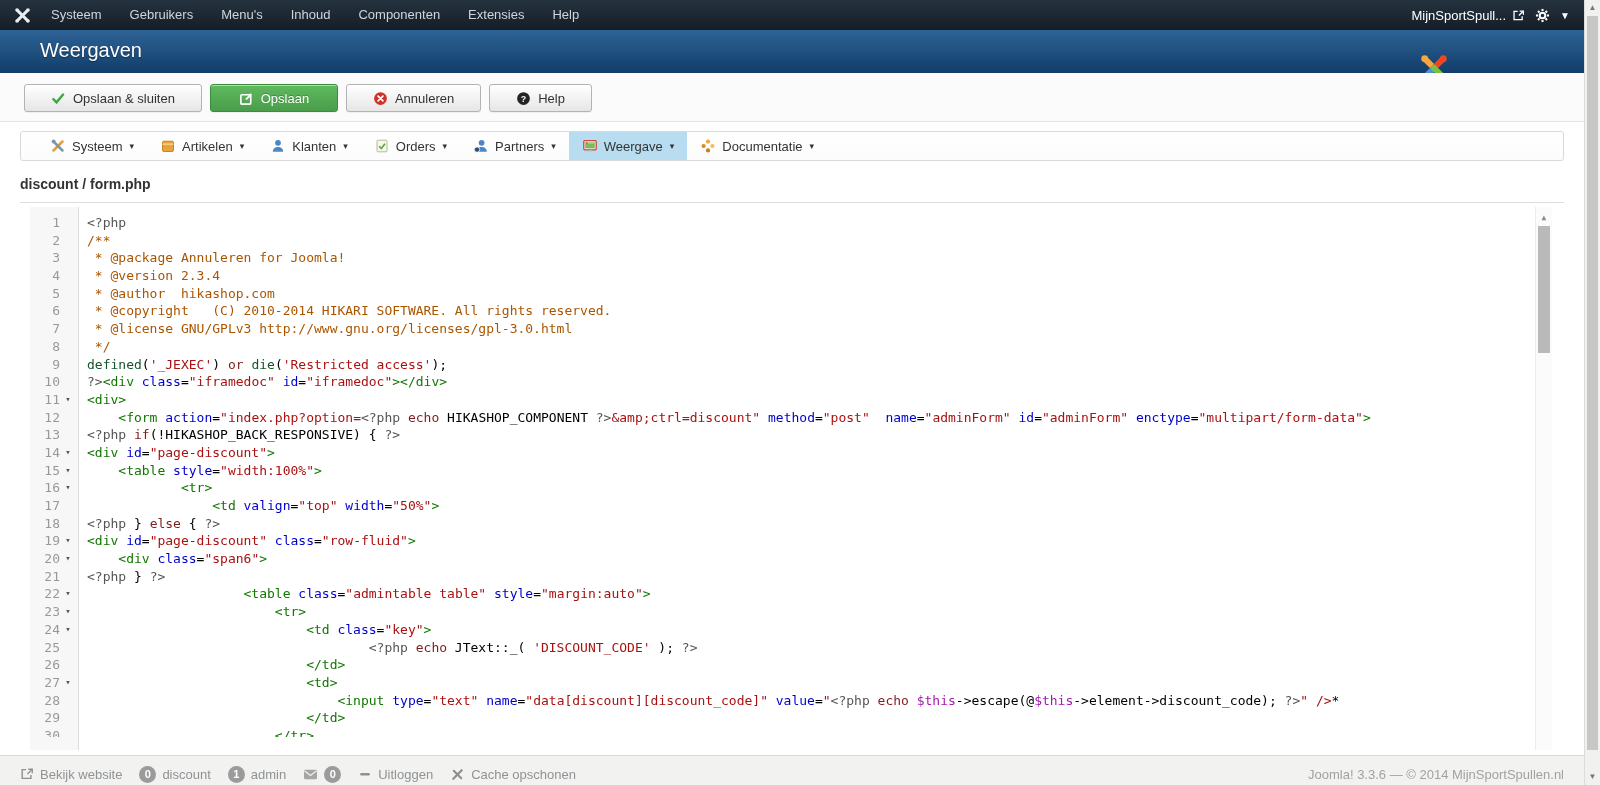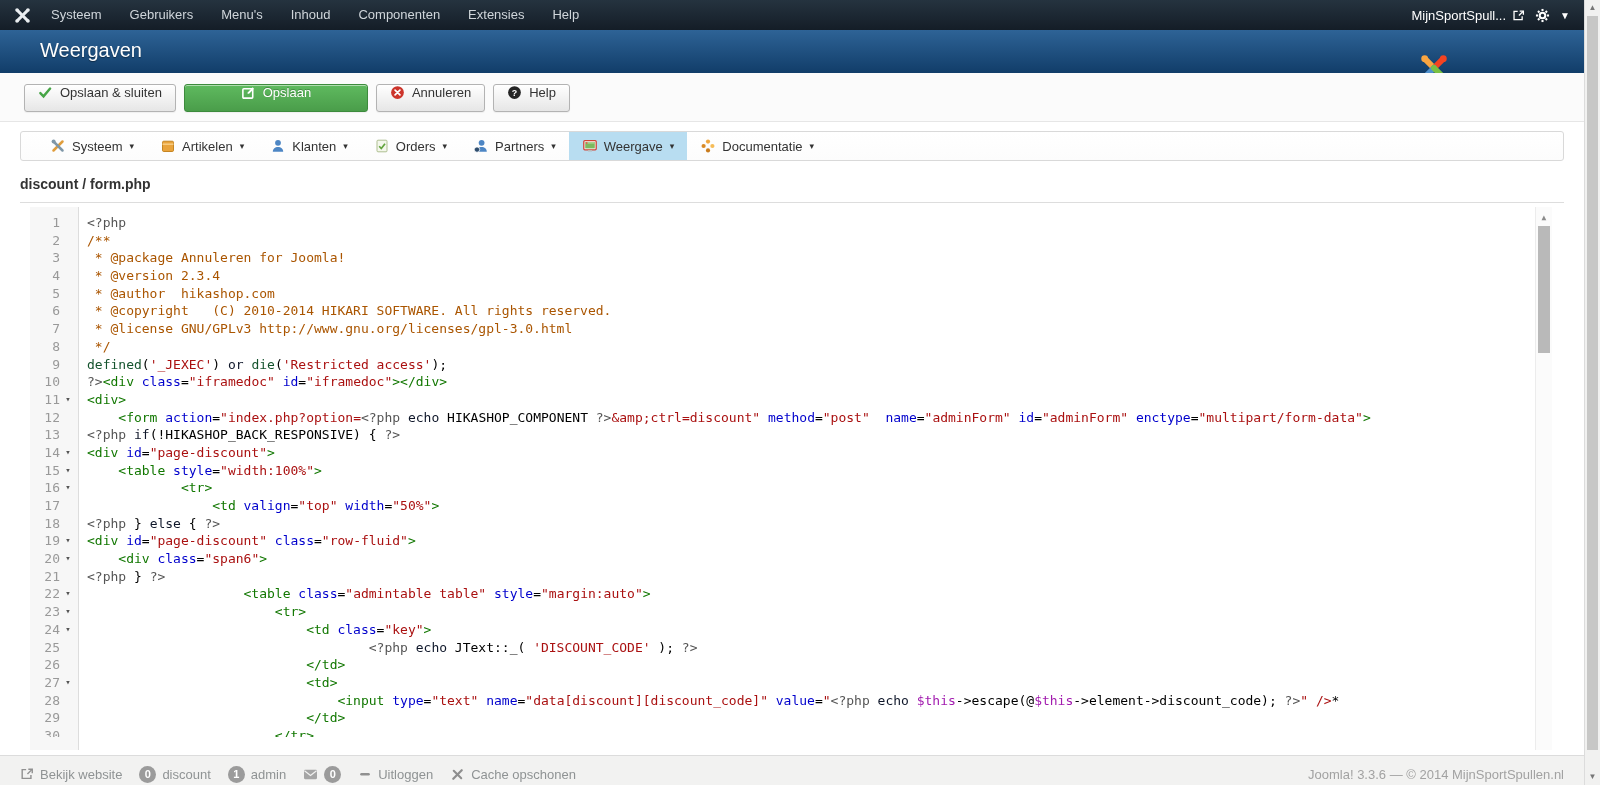--- a/index.html
+++ b/index.html
@@ -20,45 +20,45 @@
   .header-title{position:absolute;left:40px;top:9px;color:#fff;font-size:20px;
                 text-shadow:0 1px 1px rgba(0,0,0,.4);}
   .jlogo{position:absolute;right:24px;top:5px;display:flex;align-items:center;gap:6px;}
   .jlogo-text{color:#fff;font-size:27px;letter-spacing:.5px;margin-top:34px;}
   .jlogo-text sup{font-size:9px;}
   
   .toolbar{position:absolute;top:73px;left:0;right:16px;height:49px;background:#fbfbfb;
            border-bottom:1px solid #e6e6e6;display:flex;gap:8px;padding:11px 0 0 24px;box-sizing:border-box;}
   .btn{height:28px;border:1px solid #b3b3b3;border-radius:3px;
        background:linear-gradient(#ffffff,#e6e6e6);color:#333;font-size:13px;
-       display:inline-flex;align-items:flex-start;gap:7px;padding:0 13px;cursor:pointer;
+       display:inline-flex;align-items:center;gap:7px;padding:0 26px;cursor:pointer;
        box-shadow:inset 0 1px 0 rgba(255,255,255,.5),0 1px 1px rgba(0,0,0,.05);}
   .btn.primary{background:linear-gradient(#5fba5f,#4a9d4a);border-color:#3d8b3d;color:#fff;
-       width:184px;justify-content:center;text-shadow:0 -1px 0 rgba(0,0,0,.25);}
+       width:128px;justify-content:center;text-shadow:0 -1px 0 rgba(0,0,0,.25);}
   
   .navtabs{position:absolute;top:131px;left:20px;right:36px;height:30px;box-sizing:border-box;
            background:linear-gradient(#ffffff,#fcfcfc);border:1px solid #d9d9d9;border-radius:3px;
            display:flex;align-items:stretch;padding-left:16px;}
   .tab{display:flex;align-items:center;gap:6px;padding:0 13px;font-size:13px;color:#333;cursor:pointer;}
   .tab.active{background:#b8ddf1;}
   .tab .caret{font-size:9px;color:#333;margin-left:1px;}
   
   .breadcrumb{position:absolute;top:176px;left:20px;font-size:14px;font-weight:bold;color:#333;}
   .divider{position:absolute;top:202px;left:20px;right:36px;border-top:1px solid #ddd;}
   
   .editor{position:absolute;top:207px;left:30px;right:48px;height:543px;
           font-family:"DejaVu Sans Mono",monospace;font-size:13px;line-height:17.7px;background:#fff;}
   .gutter-bg{position:absolute;left:0;top:0;bottom:0;width:48px;background:#f7f7f7;border-right:1px solid #ddd;}
   .code-scroll{position:absolute;left:0;top:7px;right:16px;height:523px;overflow:hidden;}
   .code-row{display:flex;height:17.7px;}
   .gutter-cell{width:48px;flex:none;display:flex;padding-left:4px;box-sizing:border-box;color:#999;}
   .lnum{width:26px;text-align:right;}
   .fold{width:16px;text-align:center;font-size:9px;color:#555;line-height:17.7px;cursor:pointer;}
   .code-cell{white-space:pre;padding-left:9px;color:#000;}
-  .tk-m{color:#555}.tk-c{color:#a50}.tk-s{color:#a11}.tk-k{color:#0f172a}
+  .tk-m{color:#555}.tk-c{color:#a50}.tk-s{color:#a11}.tk-k{color:#7f1d1d}
   .tk-b{color:#14532d}.tk-t{color:#170}.tk-a{color:#00c}.tk-v{color:#a21caf}.tk-p{color:#000}
   .ed-scroll{position:absolute;right:0;top:0;bottom:0;width:16px;background:#fbfbfb;border-left:1px solid #ececec;}
   .ed-arrow{position:absolute;top:2px;left:0;right:0;text-align:center;font-size:8px;color:#8a8a8a;}
   .ed-thumb{position:absolute;top:19px;left:2px;right:2px;height:127px;background:#b9b9b9;}
   
   .footer{position:absolute;left:0;right:16px;top:755px;height:30px;background:#f2f2f1;
           border-top:1px solid #dcdcdc;display:flex;align-items:center;gap:17px;
           padding:18px 20px;box-sizing:border-box;color:#8f9394;font-size:13px;}
   .fitem{display:flex;align-items:center;gap:6px;cursor:pointer;}
   .badge{background:#9b9b9b;color:#fff;border-radius:50%;width:17px;height:17px;font-size:11px;

